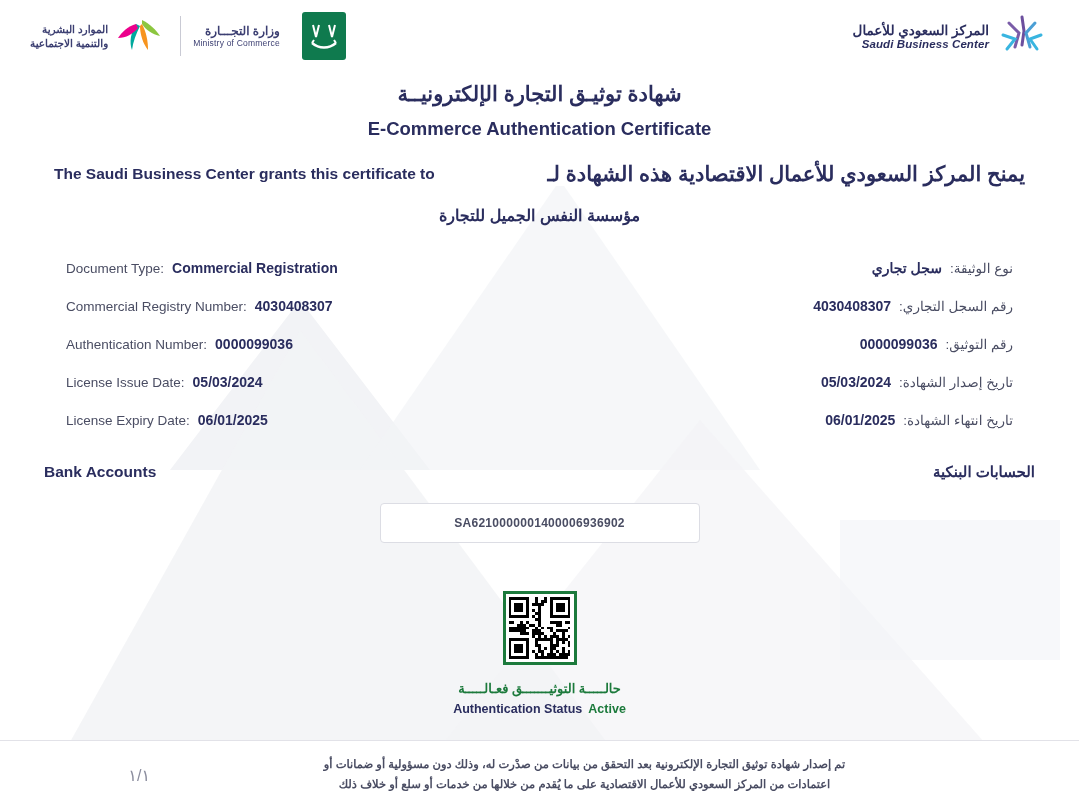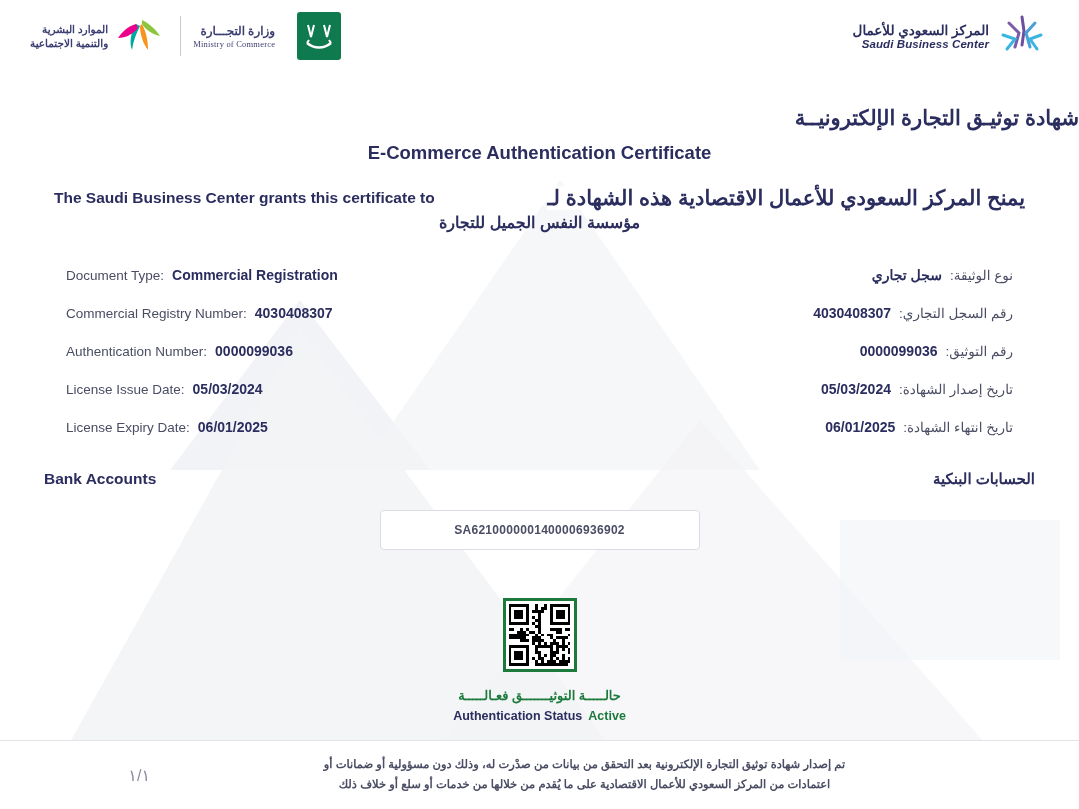--- a/index.html
+++ b/index.html
@@ -59,21 +59,20 @@
   .divider-v {
     width: 1px;
     height: 40px;
     background: #c9cad4;
     margin: 0 12px;
   }
   .moc-logo {
     display: flex;
     align-items: center;
     gap: 22px;
-    font-family: Liberation Serif, serif;
   }
   .moc-text {
     text-align: right;
     color: #3c3f72;
   }
   .moc-ar { font-size: 12px; font-weight: bold; direction: rtl; }
   .moc-en { font-size: 8.5px; letter-spacing: .2px; }
   .moc-emblem {
     width: 44px; height: 48px;
     background: #0f7a4e;
@@ -90,26 +89,27 @@
     text-align: right;
     direction: rtl;
     color: #2a2d5e;
   }
   .sbc-ar { font-size: 13.5px; font-weight: bold; }
   .sbc-en { font-size: 11.5px; font-weight: bold; font-style: italic; letter-spacing: .1px; }
   .sbc-mark { width: 46px; height: 42px; }
 
   
   .title-ar {
+    text-align: center;
     direction: rtl;
     color: #2a2d5e;
     font-size: 21px;
     font-weight: bold;
     letter-spacing: 1px;
-    margin-top: 44px;
+    margin-top: 20px;
   }
   .title-en {
     text-align: center;
     color: #2a2d5e;
     font-size: 18.5px;
     font-weight: bold;
     margin-top: 12px;
   }
 
   .grant-row {
@@ -144,21 +144,21 @@
     background: #fff;
     padding-right: 10px;
     z-index: 1;
   }
   .entity-name {
     text-align: center;
     direction: rtl;
     color: #2a2d5e;
     font-size: 16px;
     font-weight: bold;
-    margin-top: 3px;
+    margin-top: 20px;
   }
 
   
   .details {
     margin-top: 24px;
     padding: 0 66px;
   }
   .row {
     display: flex;
     align-items: center;

